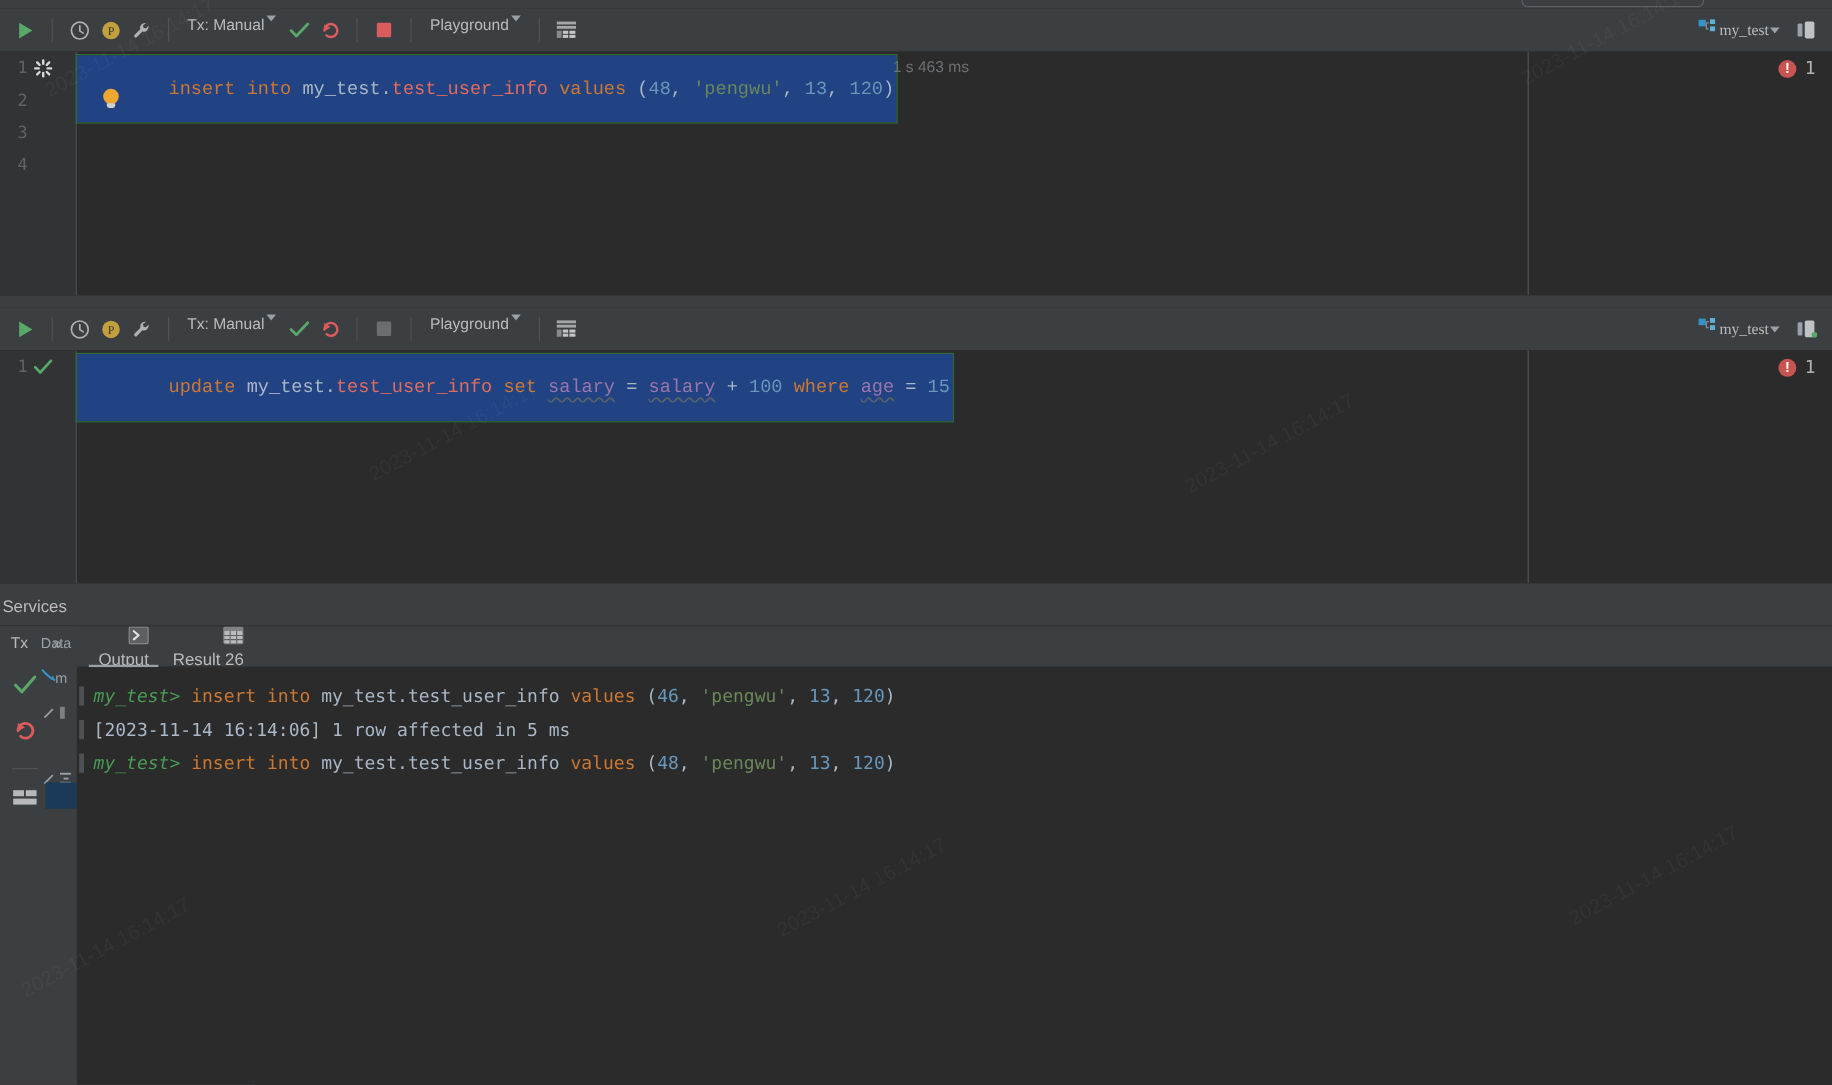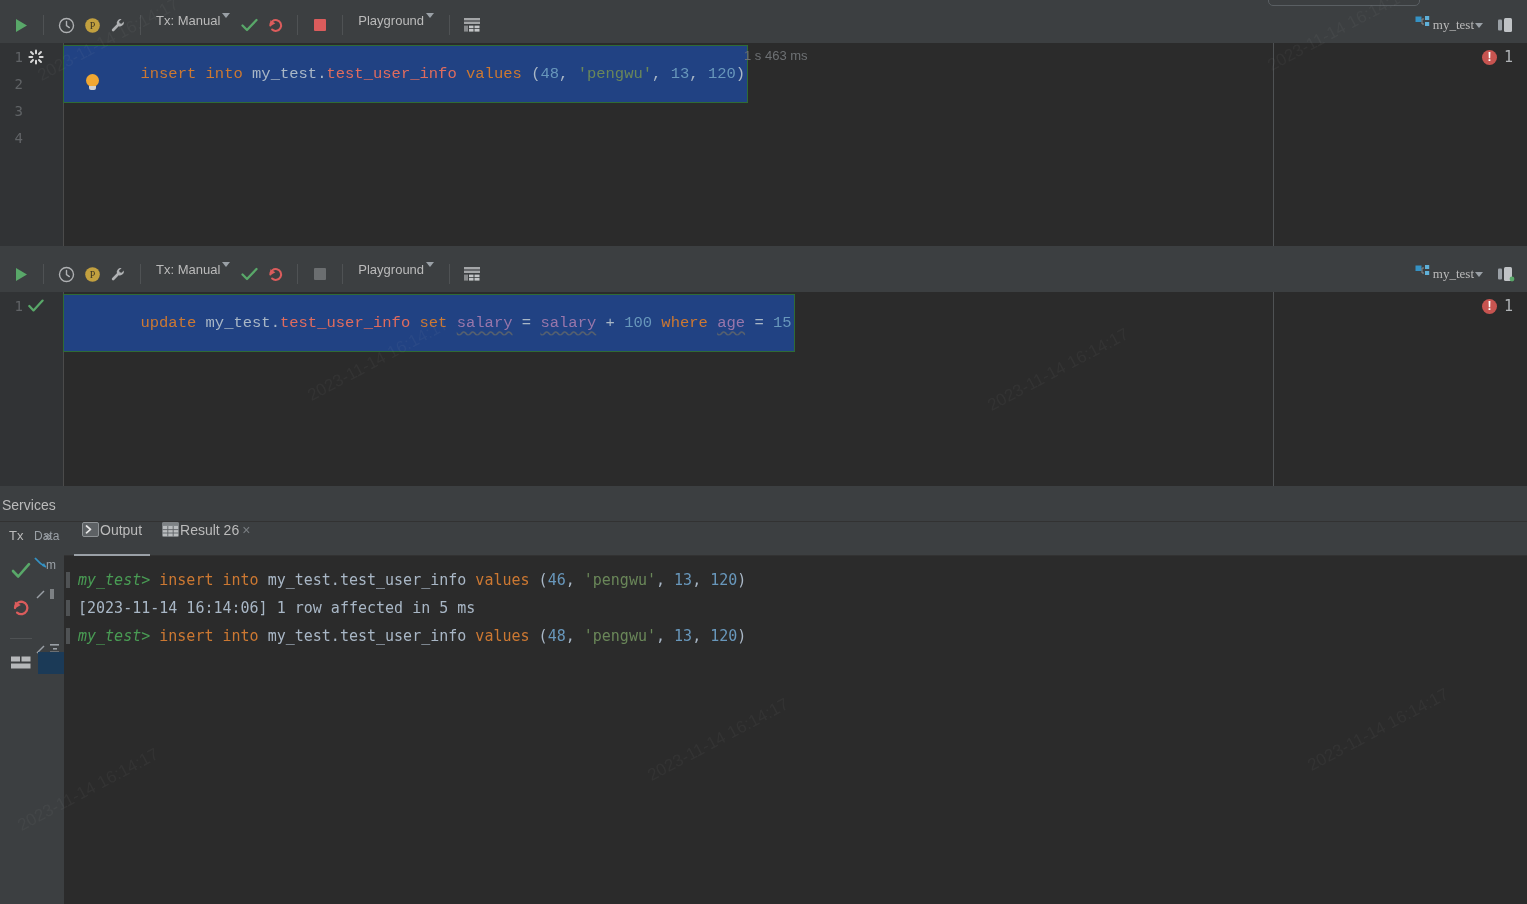--- a/index.html
+++ b/index.html
@@ -132,22 +132,22 @@
   #overflow-btn {
     position: absolute; left: 44px; top: 6px; color: #9aa0a6; font-size: 14px;
   }
 
   #tabstrip {
     position: absolute; left: 64px; top: 0; right: 0; height: 34px;
     border-bottom: 1px solid #323232; display: flex; align-items: center;
     padding-left: 10px; gap: 4px;
   }
   .tab {
-    display: flex; align-items: flex-start; gap: 1px; height: 34px; padding: 0 8px;
-    color: #bbbbbb; font-size: 14px; white-space: nowrap; position: relative;
+    display: flex; align-items: flex-end; gap: 1px; height: 34px; padding: 0 8px;
+    color: #bbbbbb; font-size: 14px; white-space: nowrap; position: relative; flex-direction: column;
   }
   .tab.active::after {
     content: ""; position: absolute; left: 0; right: 0; bottom: 0; height: 2px;
     background: #9aa0a6;
   }
   .tab-close { color: #7a7f83; font-size: 14px; margin-left: 2px; }
 
   #console {
     position: absolute; left: 64px; top: 34px; right: 0; bottom: 0;
     background: #2b2b2b; padding: 10px 0 0 14px; overflow: hidden;

